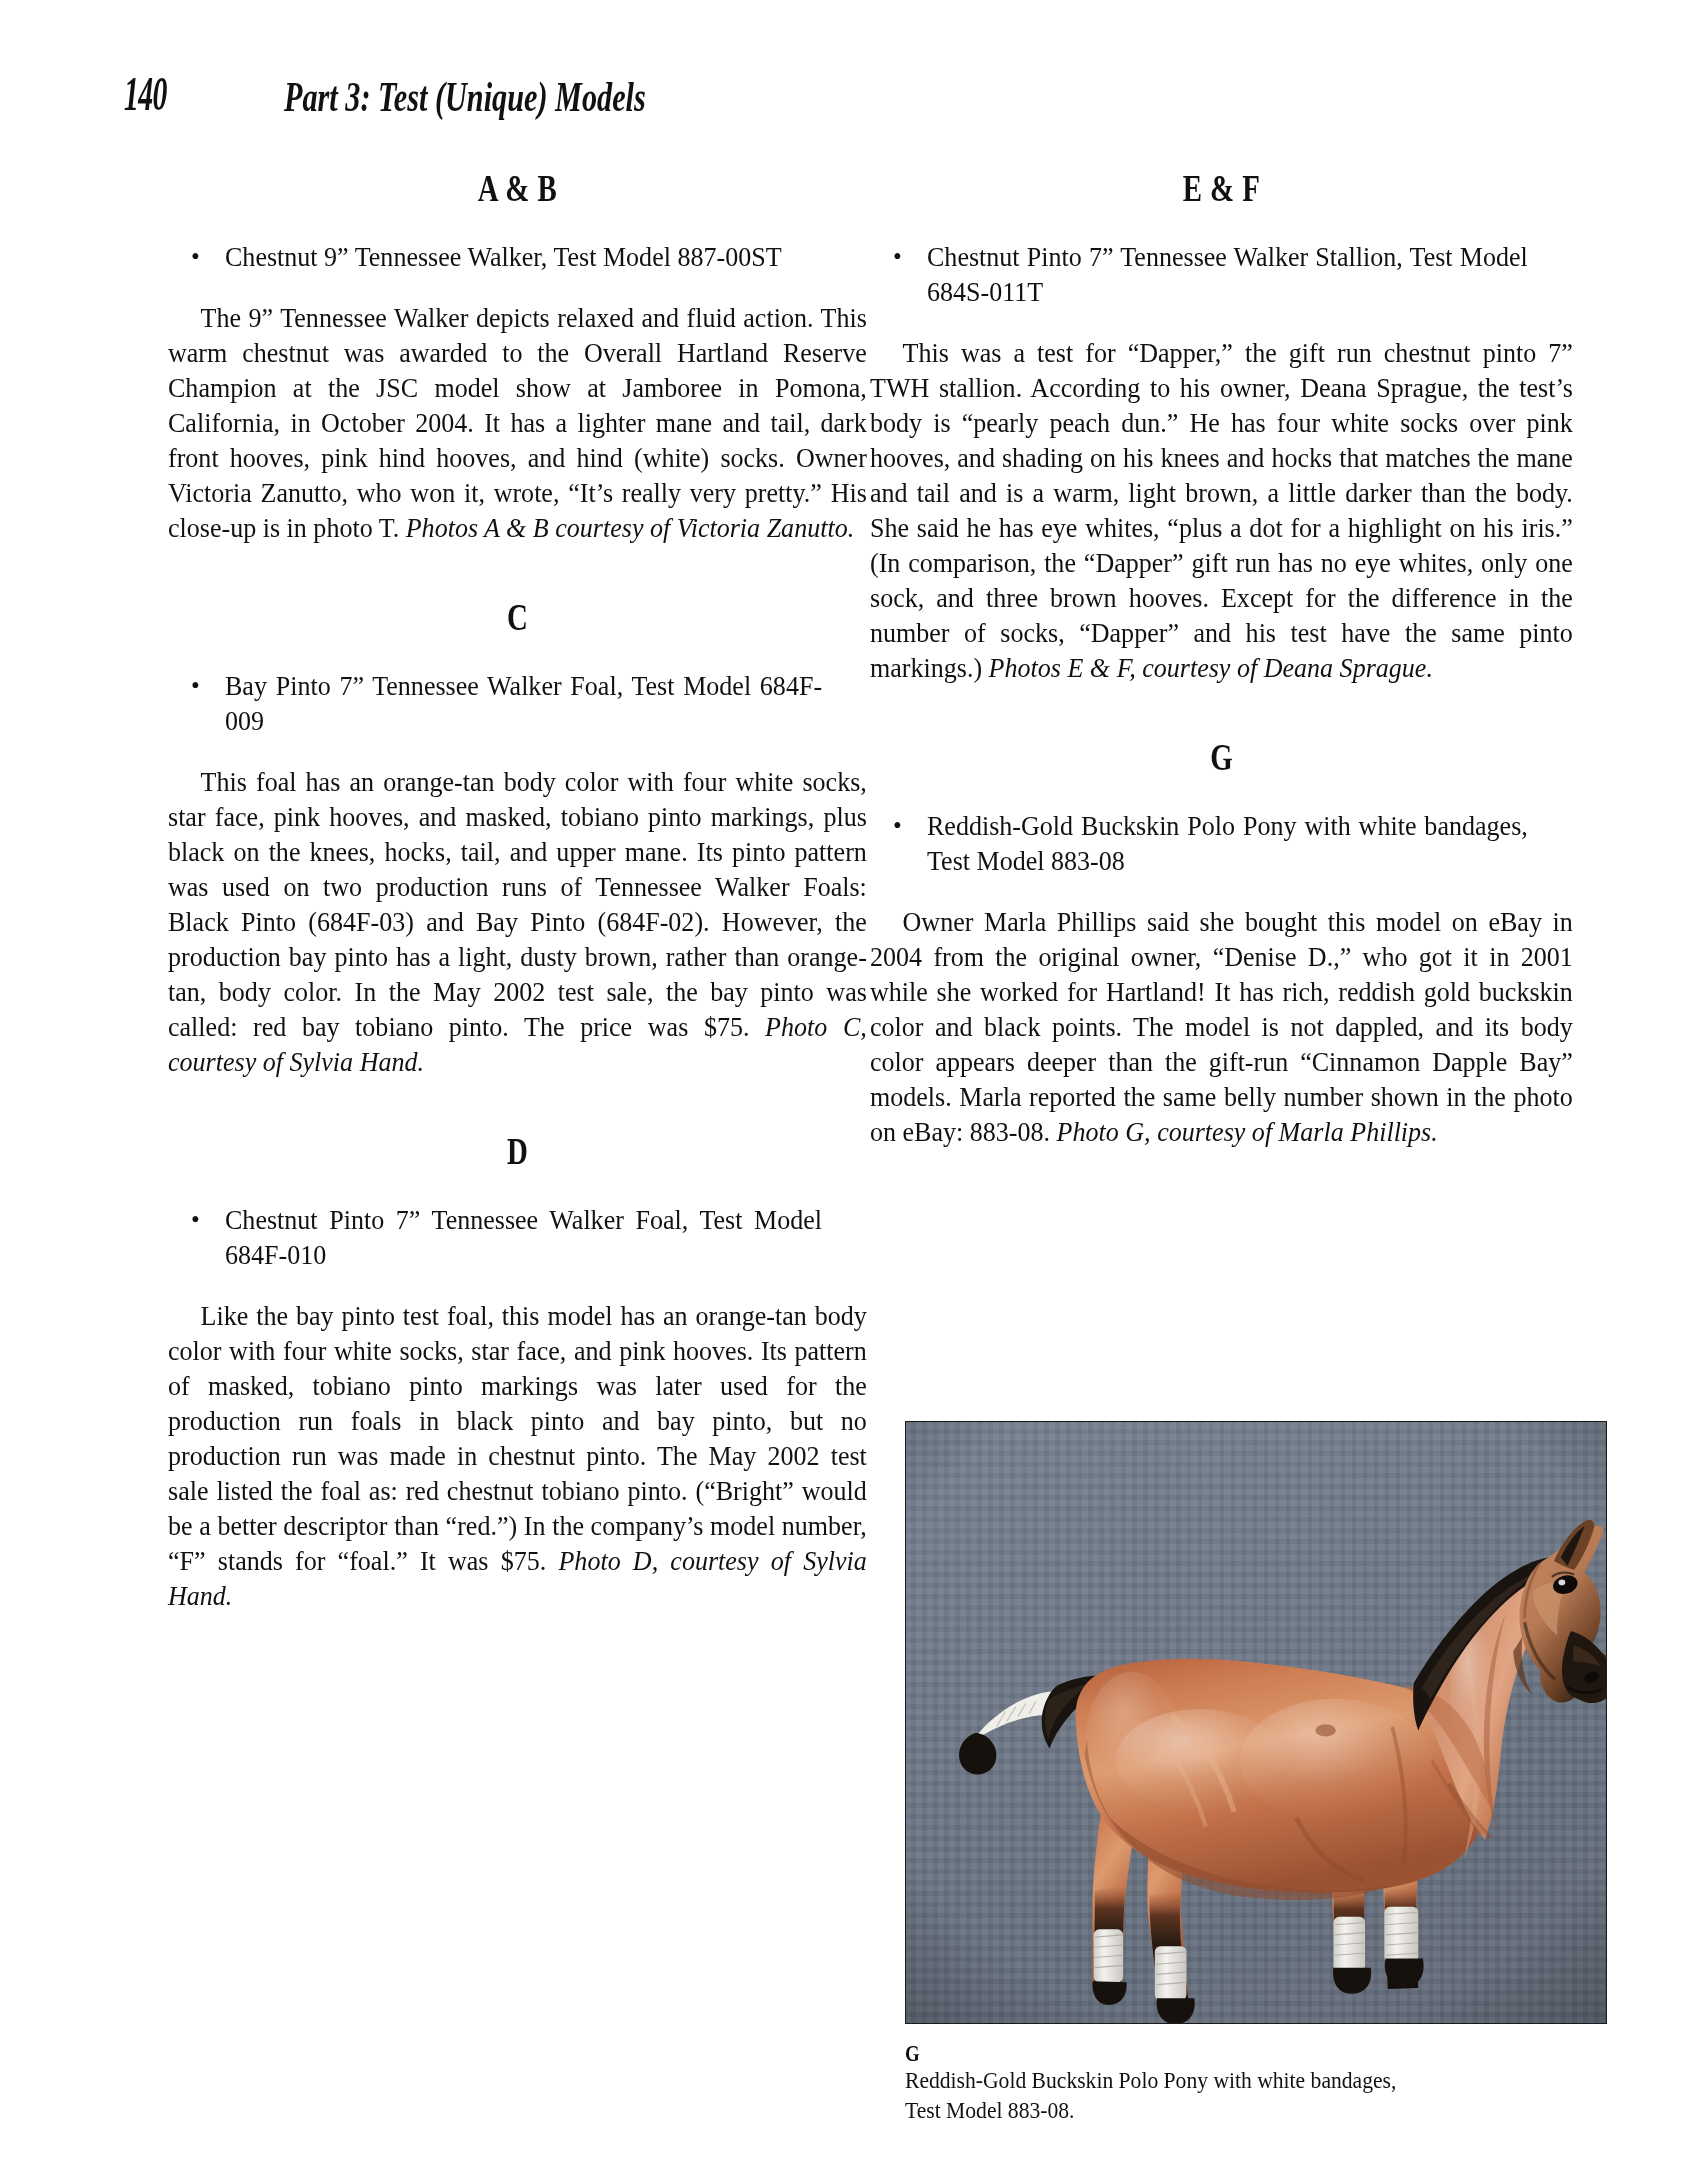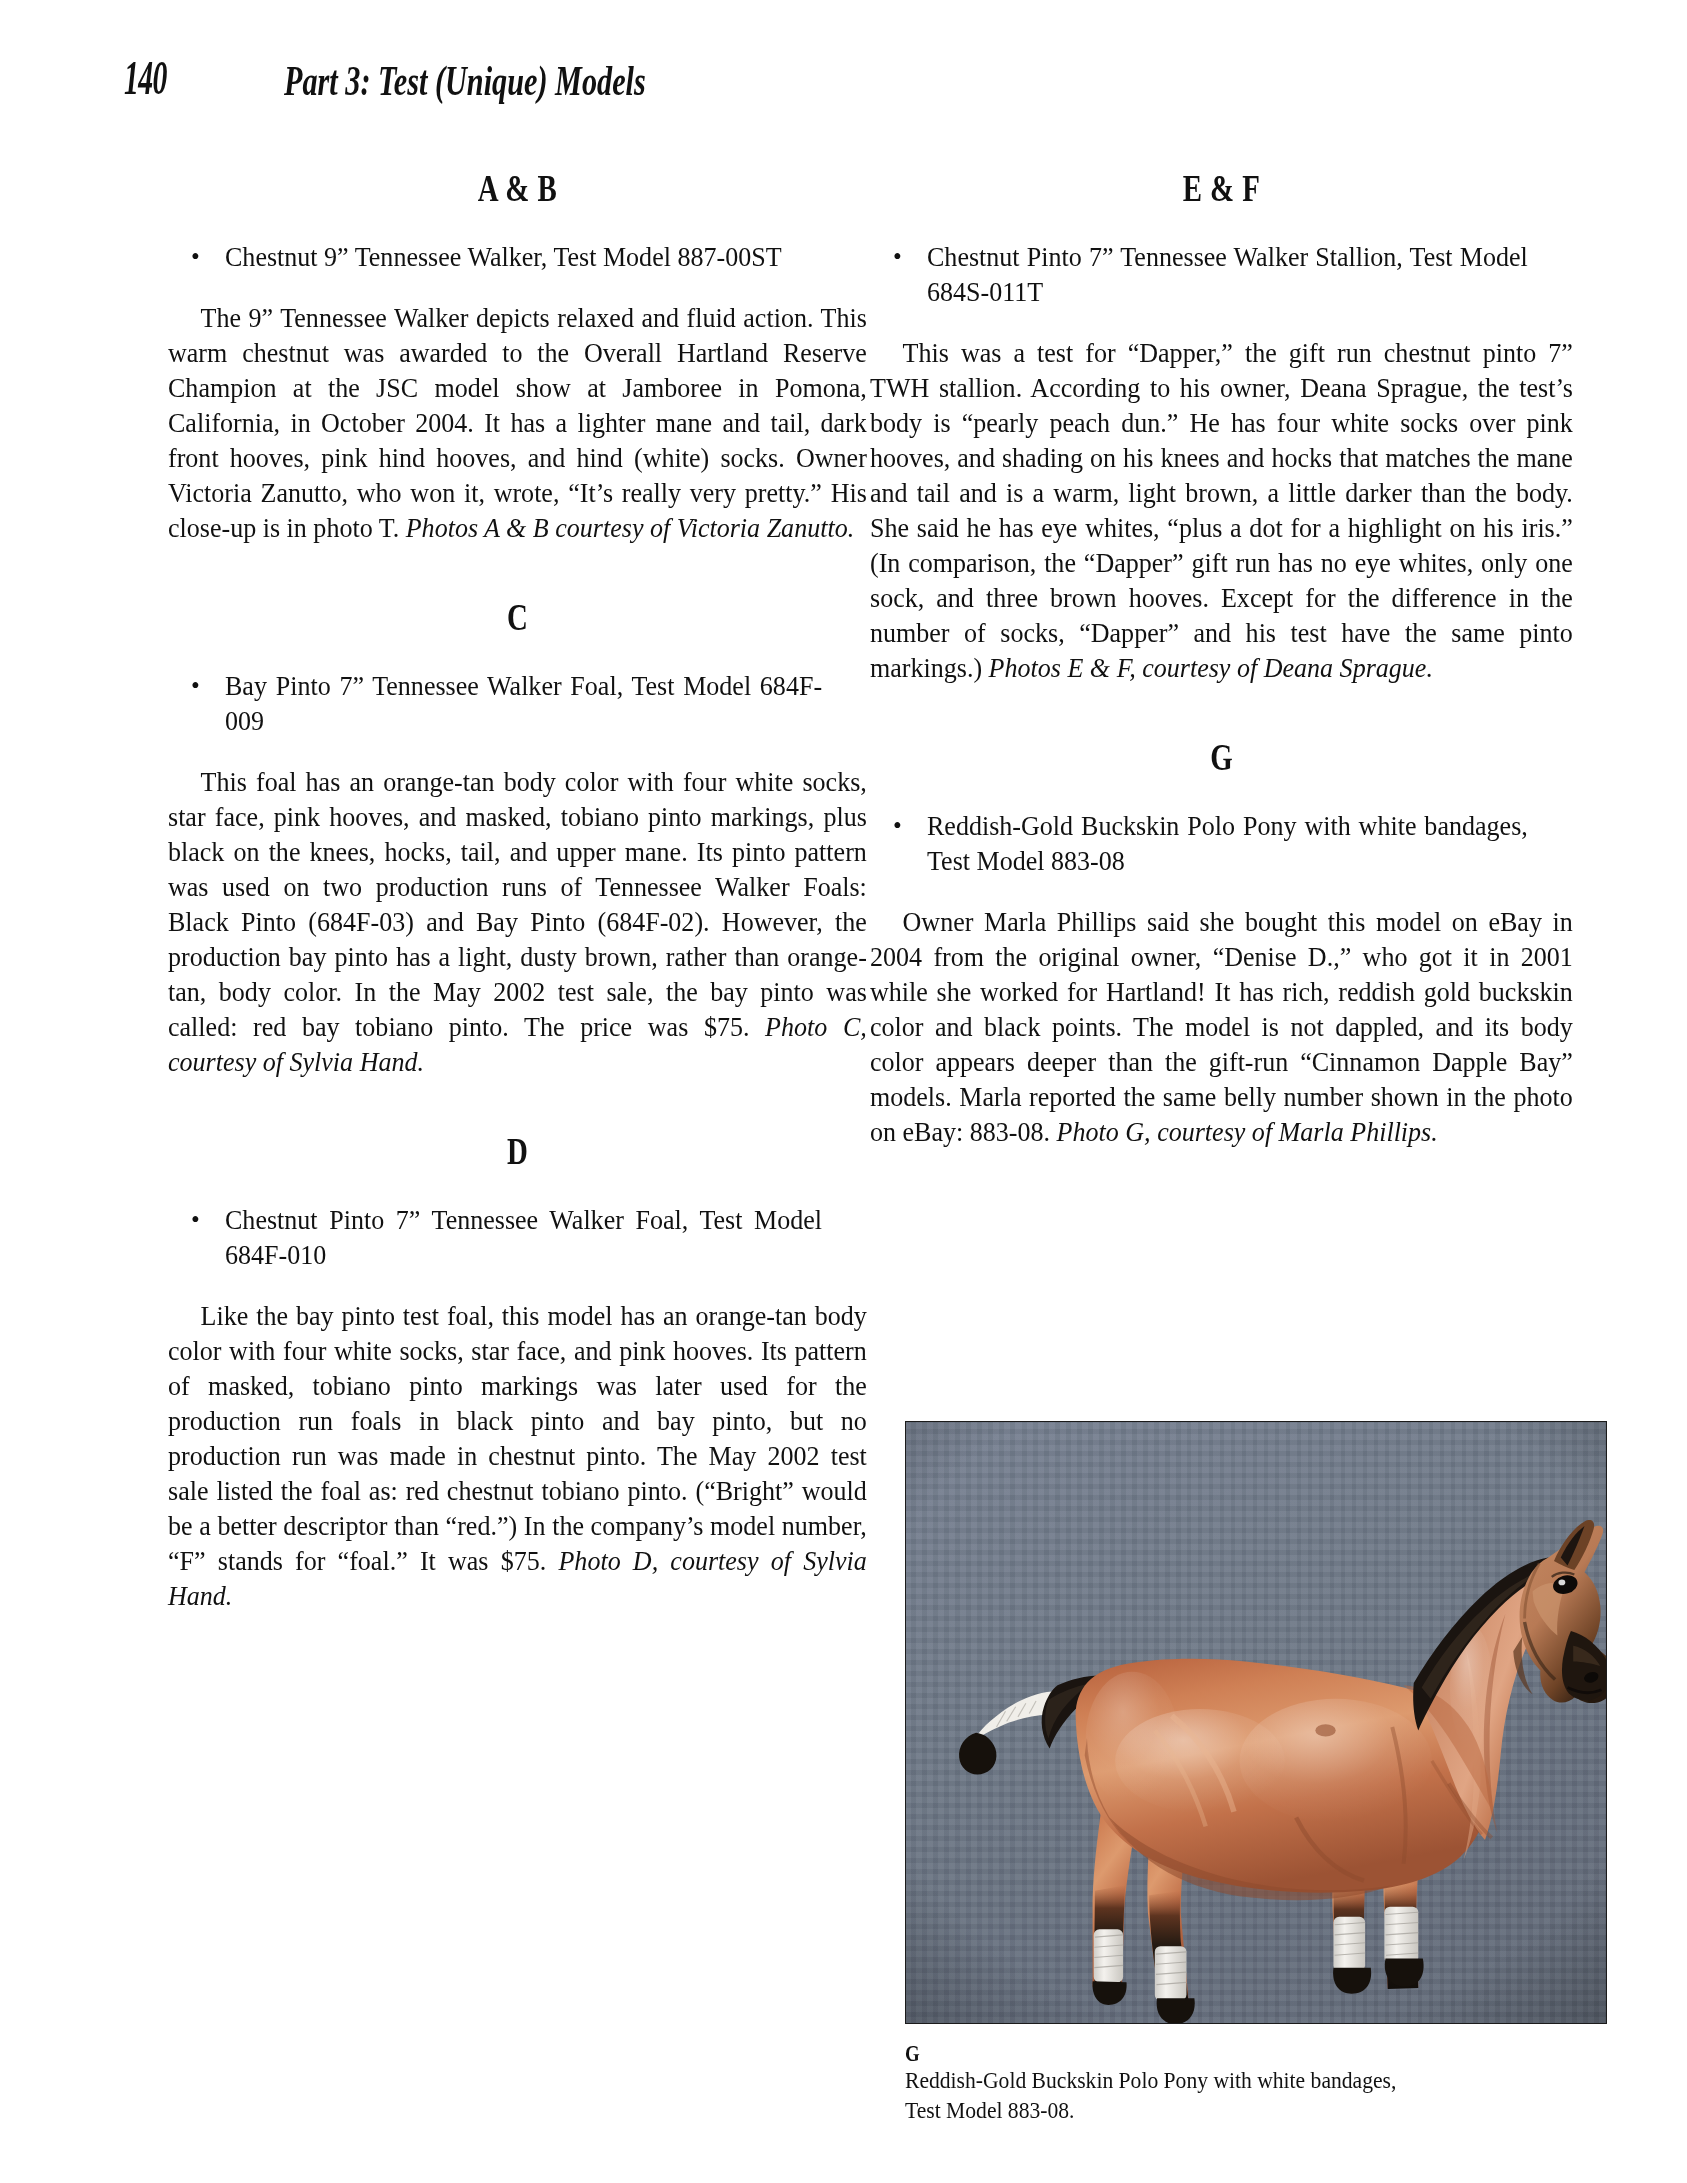--- a/index.html
+++ b/index.html
@@ -7,21 +7,21 @@
     width:1687px; height:2183px;
     background:#ffffff;
     font-family:"Liberation Serif", serif;
     color:#0d0d0d;
     overflow:hidden;
     position:relative;
   }
 
   
   .running-head{
-    position:absolute; left:0; top:0; width:1411px; height:142px;
+    position:absolute; left:0; top:16px; width:1411px; height:142px;
   }
   .folio{
     position:absolute; left:124px; top:54px;
     font-family:"Liberation Serif", serif;
     font-weight:bold; font-style:italic;
     font-size:48px; line-height:48px;
     letter-spacing:-1.1px;
     transform:scaleX(.62);
     transform-origin:left top;
     color:#111;

